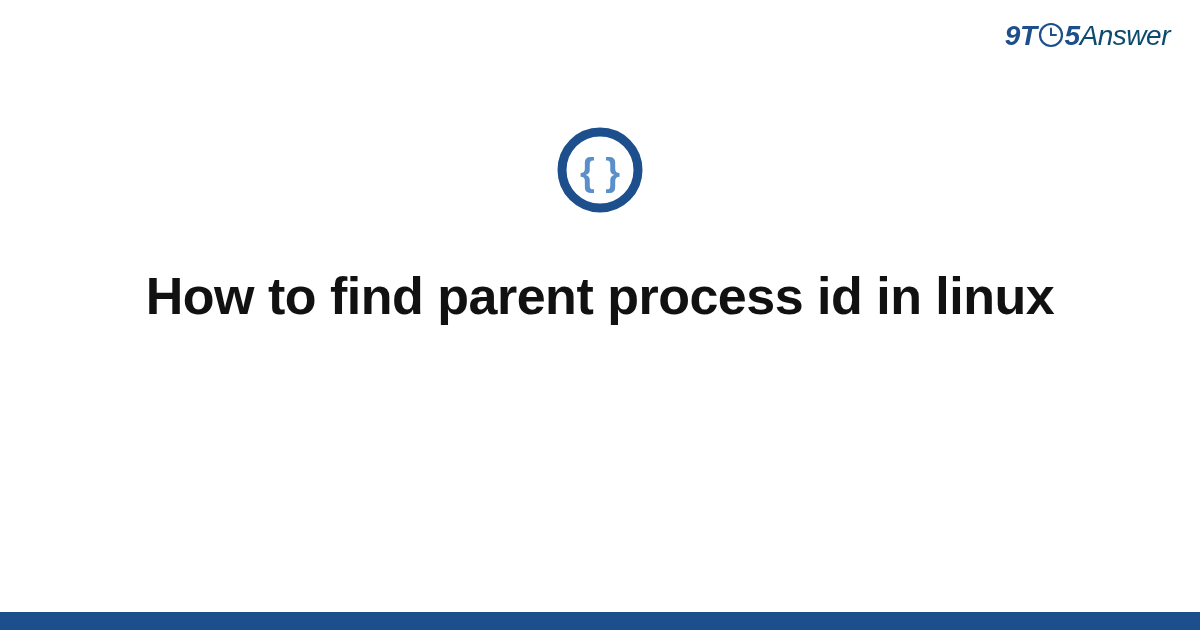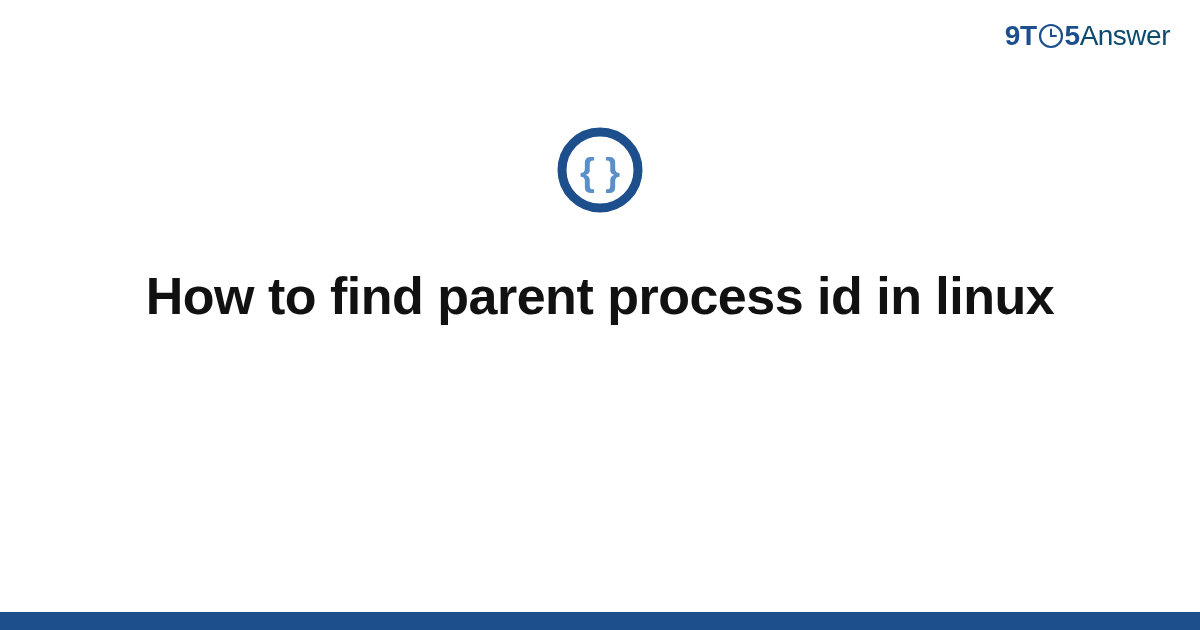--- a/index.html
+++ b/index.html
@@ -17,22 +17,22 @@
     }
     .logo-wordmark {
       position: absolute;
       top: 22px;
       right: 30px;
       font-size: 28px;
       font-weight: 600;
       color: #1d4f8c;
       letter-spacing: -0.5px;
       display: flex;
-      align-items: center;
       line-height: 1;
+      font-style: italic;
     }
     .logo-9t {
       color: #1d4f8c;
       font-weight: 700;
     }
     .logo-clock {
       display: inline-flex;
       align-items: center;
       justify-content: center;
       width: 26px;

